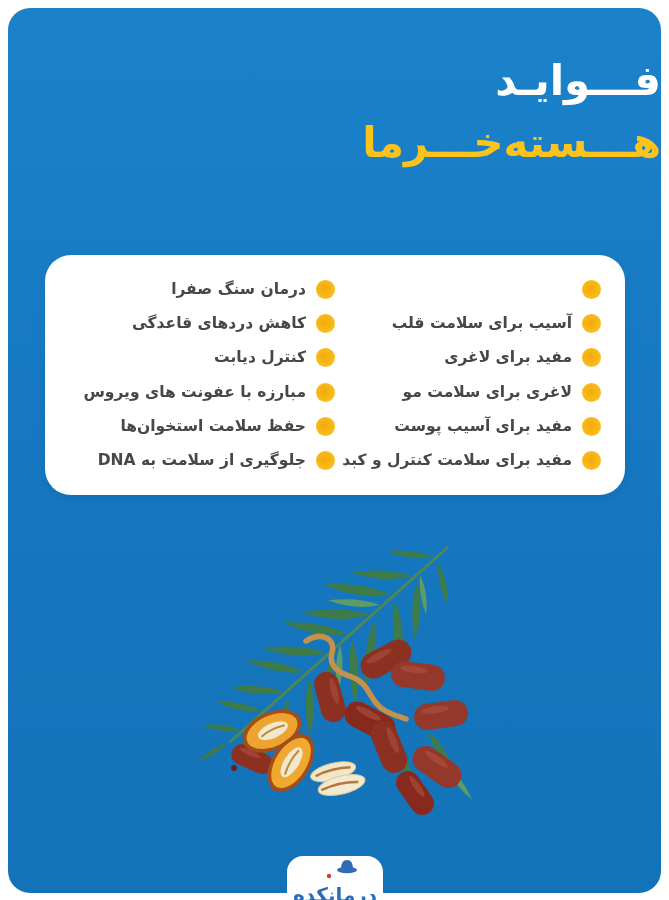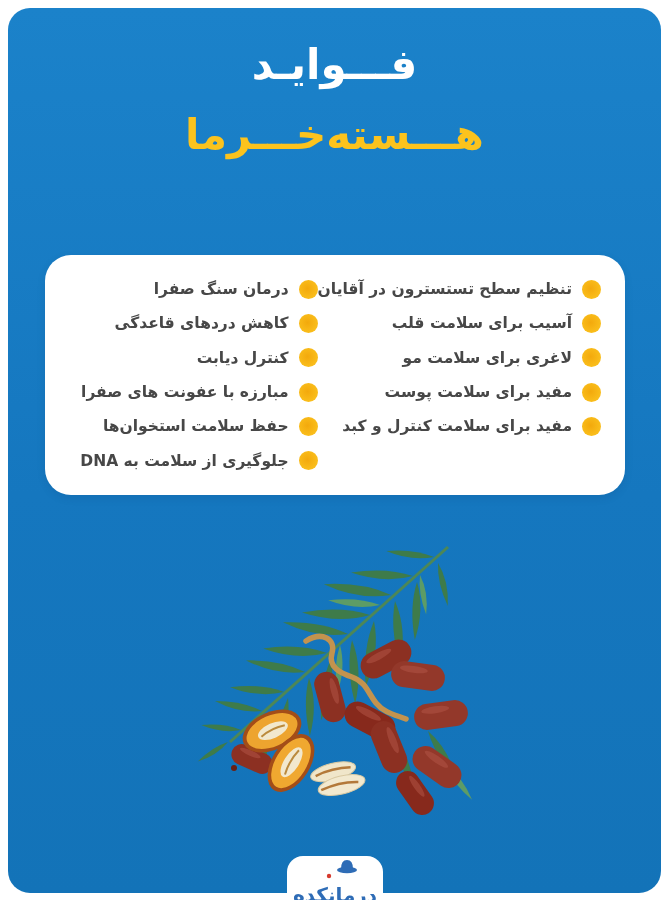--- a/index.html
+++ b/index.html
@@ -7,38 +7,38 @@
     width:669px;height:900px;position:relative;overflow:hidden;
     background:#ffffff;
     font-family:"DejaVu Sans", sans-serif;
   }
   .poster{
     position:absolute;left:8px;top:8px;width:653px;height:885px;
     border-radius:22px;overflow:hidden;
     background:linear-gradient(180deg,#1b82ca 0%,#1577bf 55%,#1373b8 100%);
   }
   .title-block{
-    position:absolute;top:32px;left:0;right:0;text-align:center;
+    position:absolute;top:48px;left:0;right:0;text-align:right;
     direction:rtl;line-height:1.18;
   }
   .title-line1{font-size:42px;font-weight:bold;letter-spacing:1px;}
-  .title-line2{font-size:42px;font-weight:bold;letter-spacing:1px;margin-top:20px;}
+  .title-line2{font-size:42px;font-weight:bold;letter-spacing:1px;margin-top:12px;}
   .benefits-card{
     position:absolute;left:37px;top:247px;width:580px;height:240px;
     background:#ffffff;border-radius:26px;
     box-shadow:0 3px 8px rgba(0,40,80,0.10);
     display:flex;direction:rtl;
     padding:17px 24px;box-sizing:border-box;
   }
   .benefits-col{
     flex:1 1 50%;display:grid;grid-template-rows:repeat(6,1fr);
     align-items:center;
   }
   .benefit-item{
-    display:flex;direction:rtl;align-items:center;gap:10px;
+    display:flex;direction:rtl;align-items:flex-start;gap:10px;
     white-space:nowrap;
   }
   .bullet{
     width:19px;height:19px;border-radius:50%;flex:0 0 19px;
     background:radial-gradient(circle at 45% 45%, #f3a90c 0%, #f9bb19 60%, #fbc528 100%);
   }
   .benefit-text{
     font-size:15.5px;font-weight:600;color:#474747;
   }
   .illustration{
@@ -56,33 +56,36 @@
 
   <div class="title-block">
     <div class="title-line1" style="color:#ffffff;">فـــوایـد</div>
     <div class="title-line2" style="color:#fcc31d;">هـــسته‌خـــرما</div>
   </div>
 
   <div class="benefits-card">
     <div class="benefits-col">
       <div class="benefit-item">
         <span class="bullet"></span>
-        <span class="benefit-text">تنظیم سطح تستسترون در آقایان</span>
       </div>
       <div class="benefit-item">
         <span class="bullet"></span>
         <span class="benefit-text">آسیب برای سلامت قلب</span>
       </div>
       <div class="benefit-item">
         <span class="bullet"></span>
+        <span class="benefit-text">مفید برای لاغری</span>
+      </div>
+      <div class="benefit-item">
+        <span class="bullet"></span>
         <span class="benefit-text">لاغری برای سلامت مو</span>
       </div>
       <div class="benefit-item">
         <span class="bullet"></span>
-        <span class="benefit-text">مفید برای سلامت پوست</span>
+        <span class="benefit-text">مفید برای آسیب پوست</span>
       </div>
       <div class="benefit-item">
         <span class="bullet"></span>
         <span class="benefit-text">مفید برای سلامت کنترل و کبد</span>
       </div>
     </div>
     <div class="benefits-col">
       <div class="benefit-item">
         <span class="bullet"></span>
         <span class="benefit-text">درمان سنگ صفرا</span>
@@ -90,21 +93,21 @@
       <div class="benefit-item">
         <span class="bullet"></span>
         <span class="benefit-text">کاهش دردهای قاعدگی</span>
       </div>
       <div class="benefit-item">
         <span class="bullet"></span>
         <span class="benefit-text">کنترل دیابت</span>
       </div>
       <div class="benefit-item">
         <span class="bullet"></span>
-        <span class="benefit-text">مبارزه با عفونت های صفرا</span>
+        <span class="benefit-text">مبارزه با عفونت های ویروس</span>
       </div>
       <div class="benefit-item">
         <span class="bullet"></span>
         <span class="benefit-text">حفظ سلامت استخوان‌ها</span>
       </div>
       <div class="benefit-item">
         <span class="bullet"></span>
         <span class="benefit-text">جلوگیری از سلامت به DNA</span>
       </div>
     </div>

